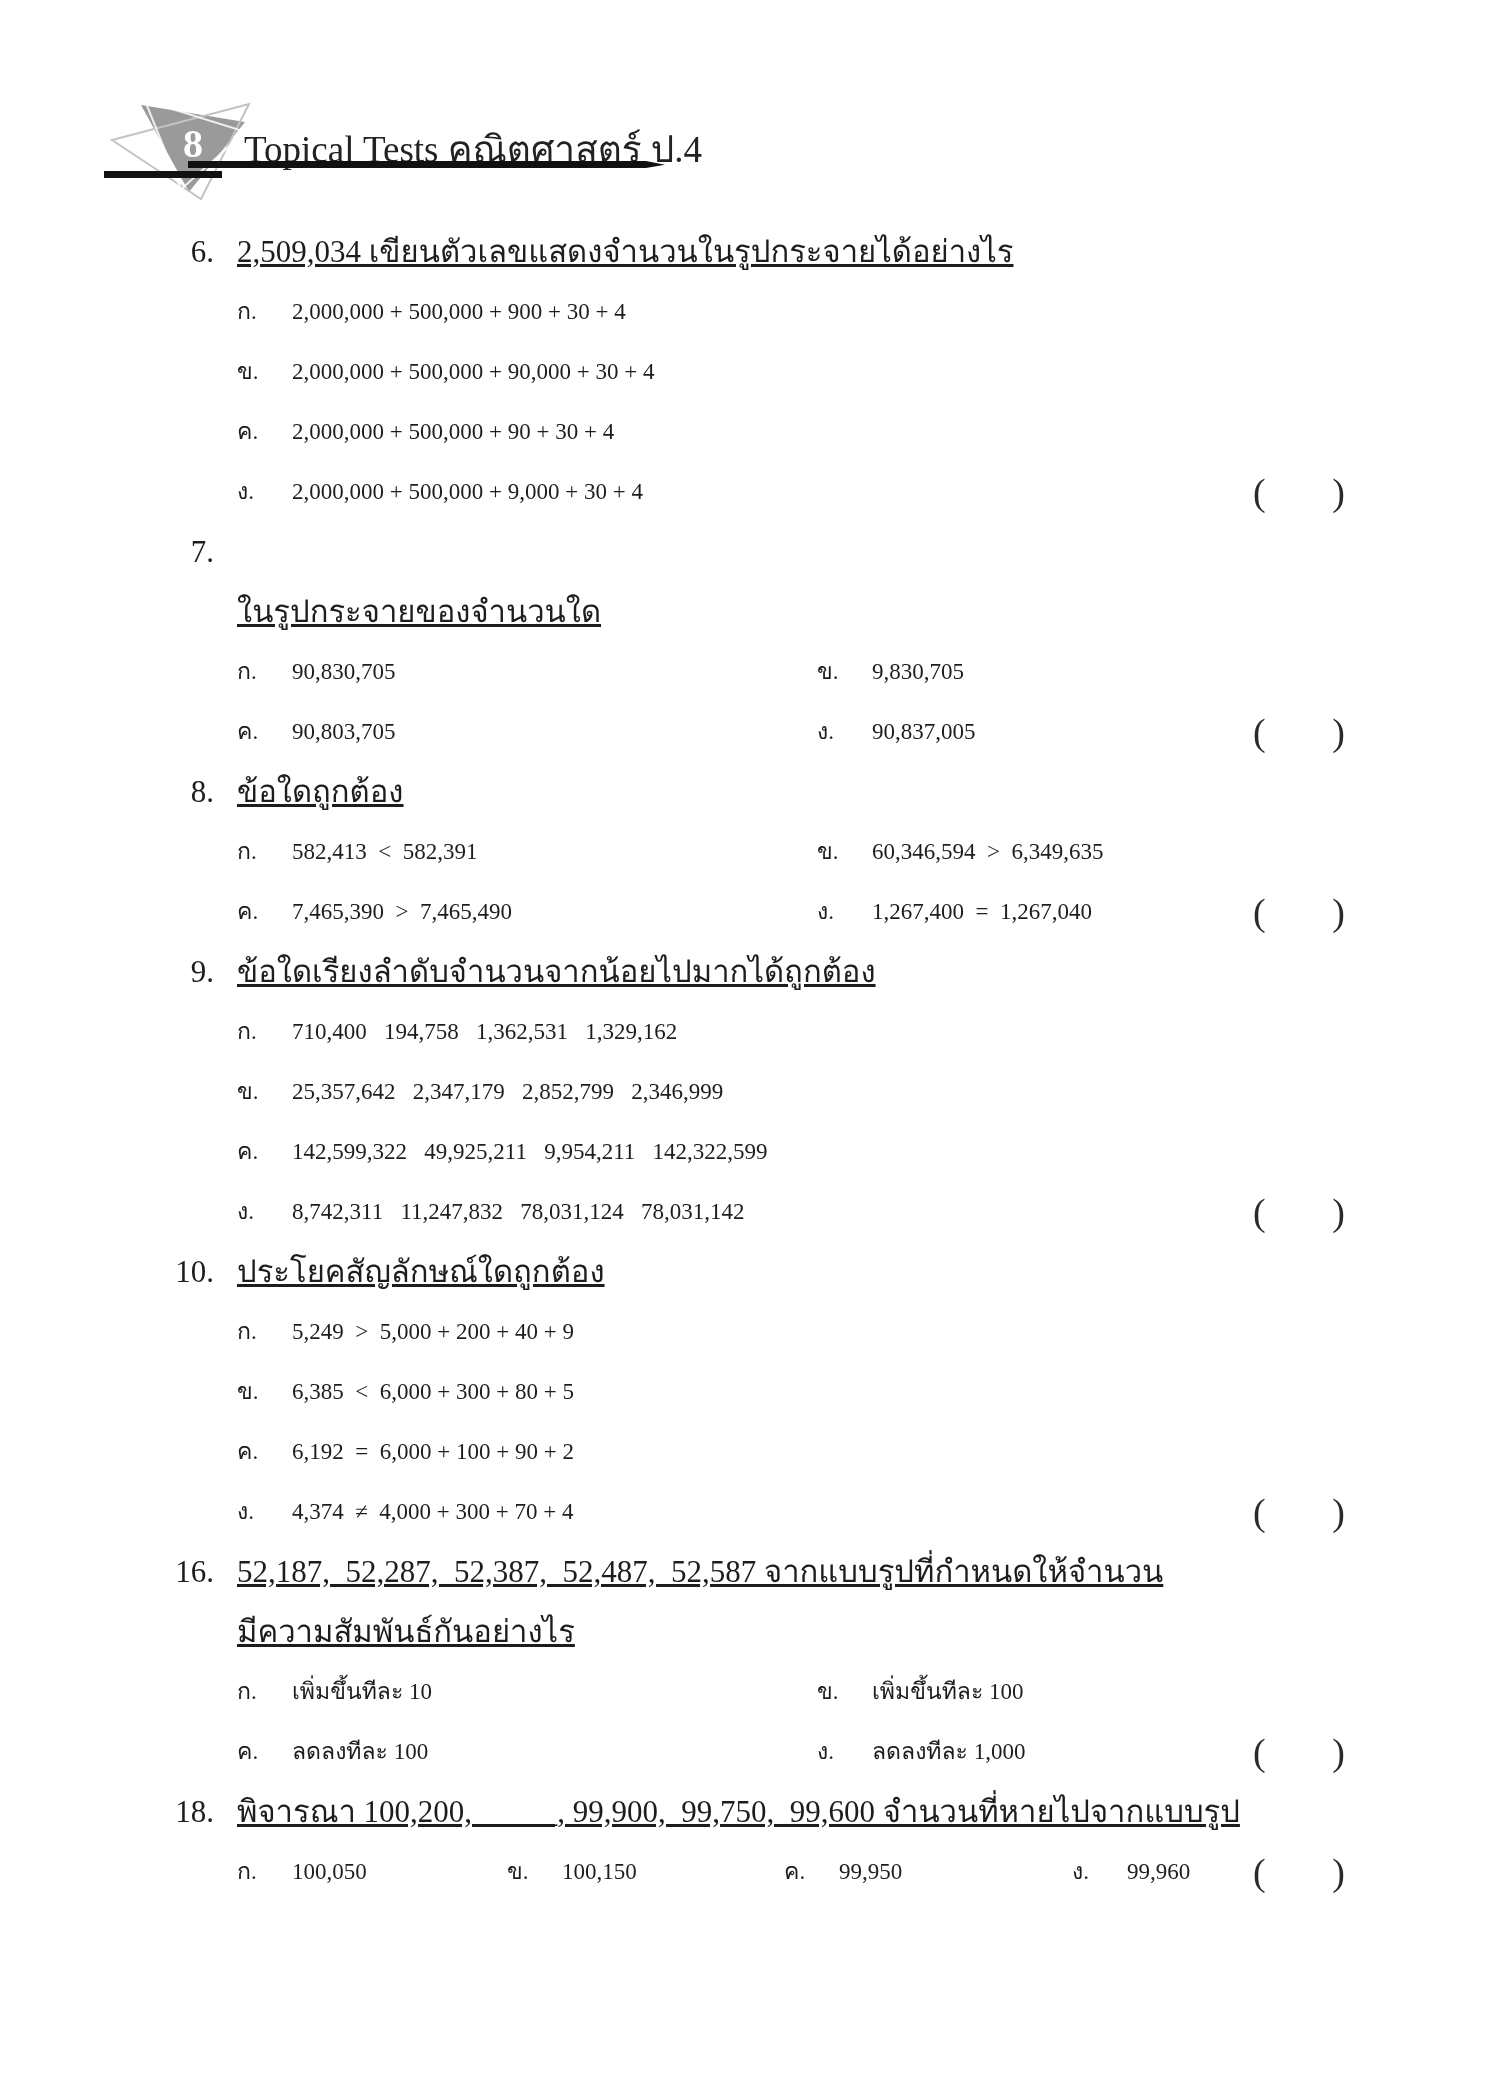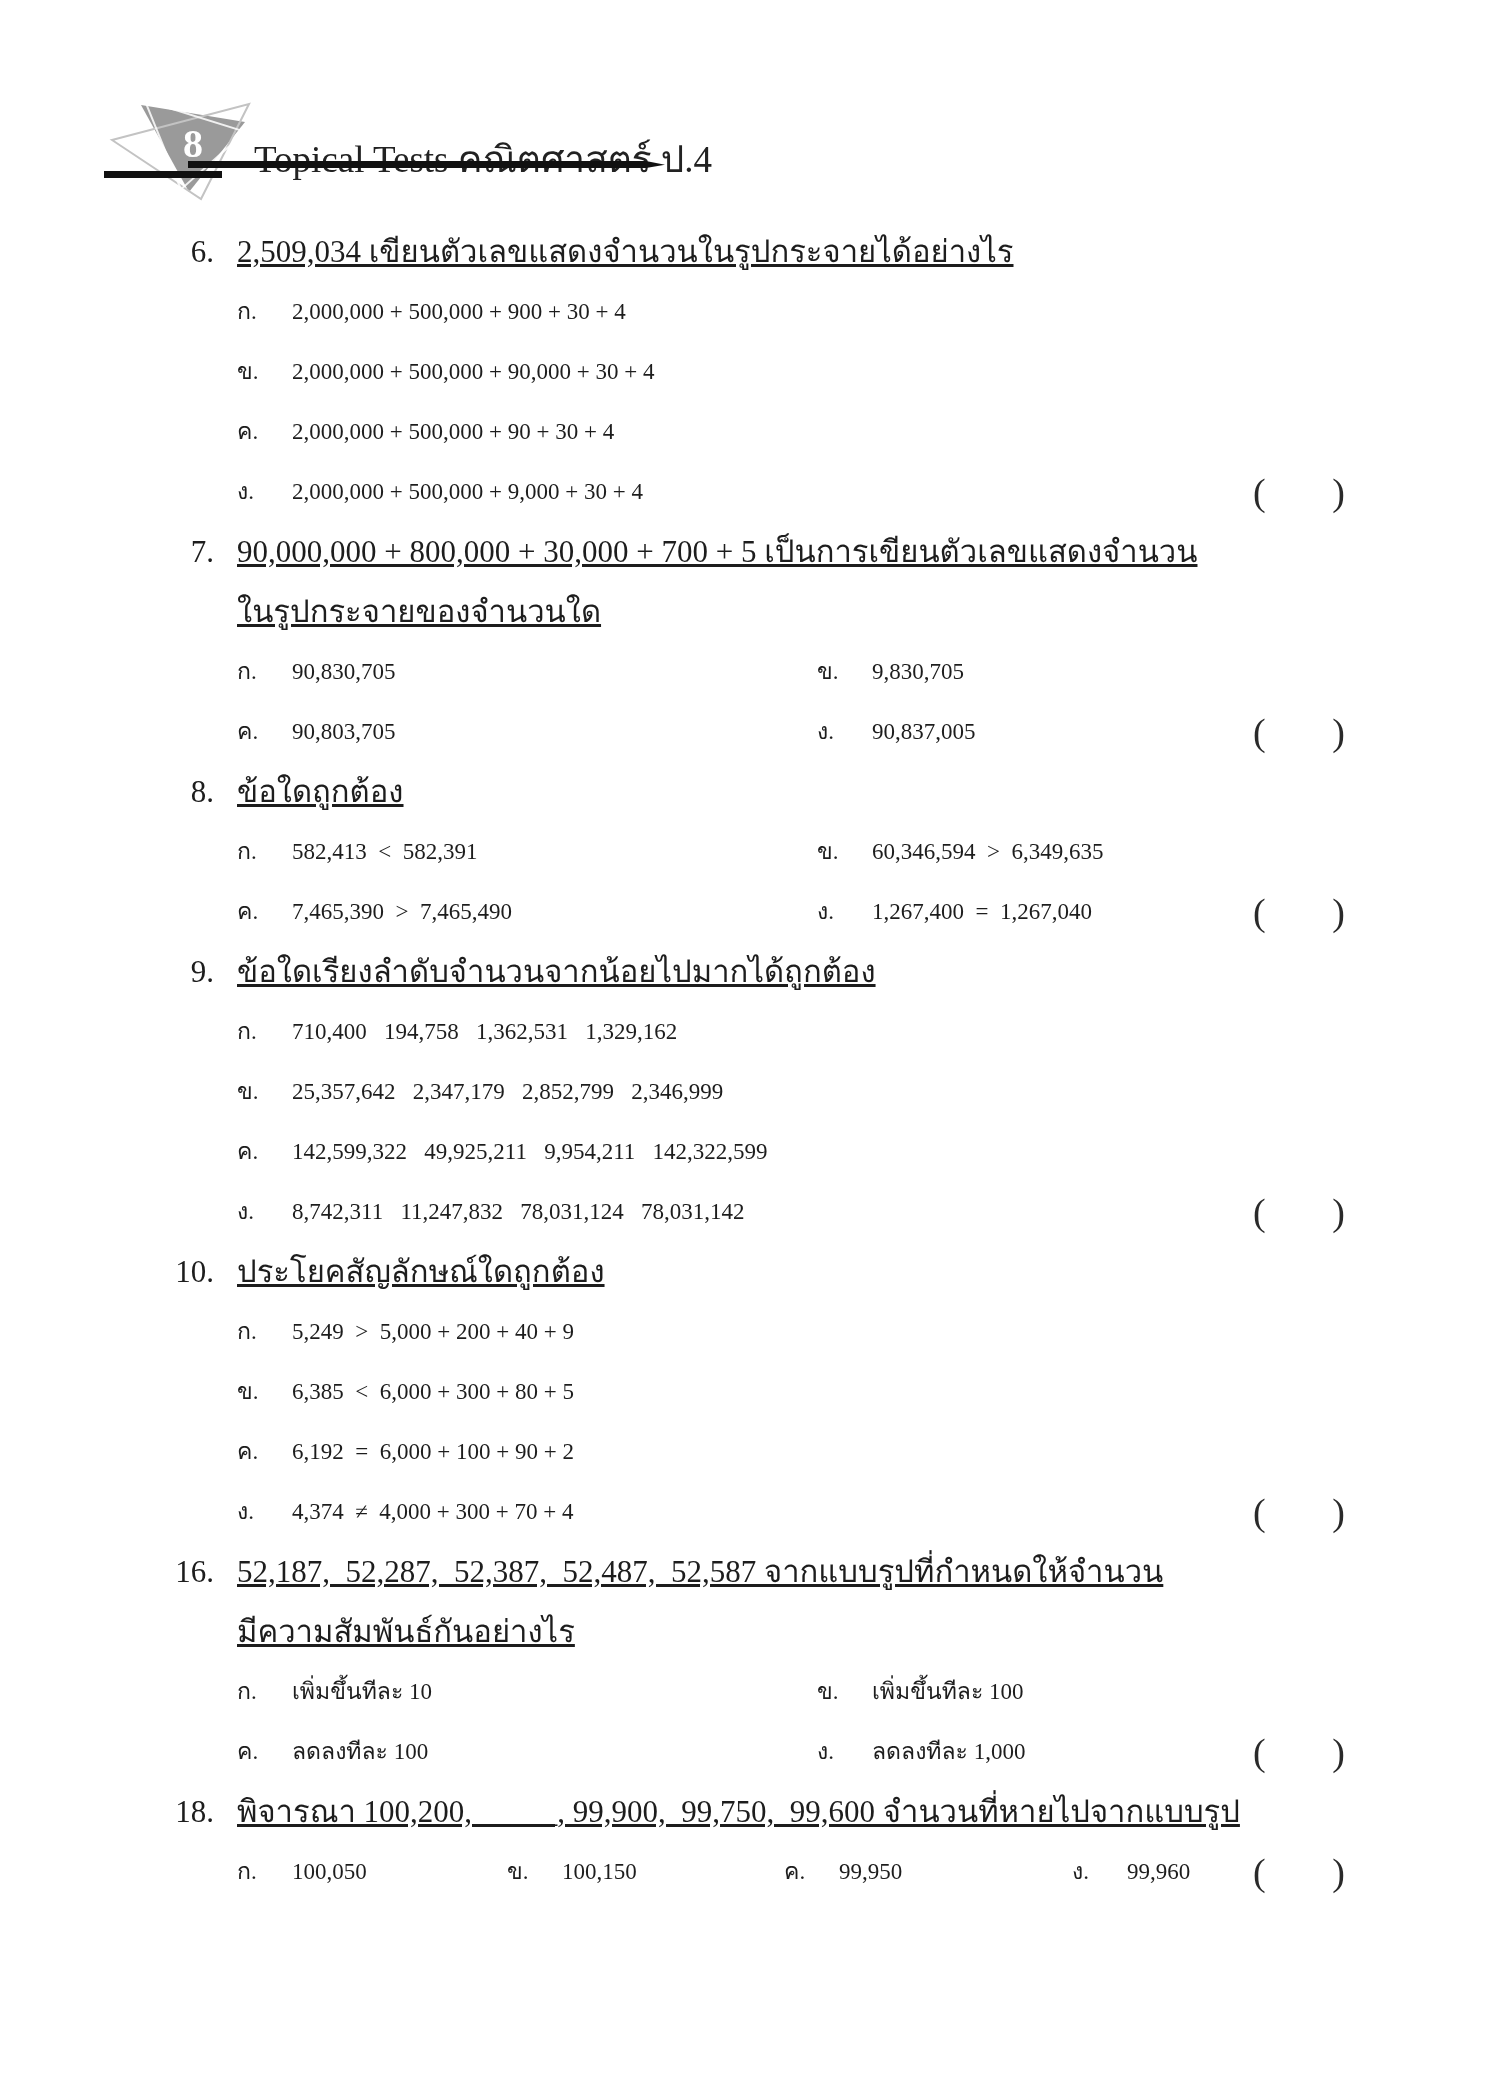--- a/index.html
+++ b/index.html
@@ -12,21 +12,21 @@
     overflow:hidden;
   }
   
   header{position:absolute;left:0;top:0;width:100%;height:220px;}
   .tri-svg{position:absolute;left:108px;top:96px;width:152px;height:108px;}
   .badge-num{
     position:absolute;left:176px;top:120px;width:34px;
     font-size:40px;font-weight:bold;color:#ffffff;text-align:center;
   }
   .page-title{
-    position:absolute;left:236px;top:112px;margin:18px;
+    position:absolute;left:236px;top:112px;margin:8px;
     font-size:37px;font-weight:normal;line-height:60px;color:#222;
     white-space:pre;
   }
   .rule-main{
     position:absolute;left:188px;top:161px;width:477px;height:7px;background:#111;
     clip-path:polygon(0 0,96% 0,100% 55%,96% 100%,0 100%);
   }
   .rule-short{
     position:absolute;left:104px;top:171px;width:118px;height:7px;background:#111;
   }
@@ -85,21 +85,20 @@
       </div>
       <div class="row">
         <span class="opt p1"><span class="olab">ง.</span><span>2,000,000 + 500,000 + 9,000 + 30 + 4</span></span>
         <div class="mark">
           <span>(</span>
           <span>)</span>
         </div>
       </div>
       <div class="row">
         <span class="qnum">7.</span>
-        <span class="qtext">90,000,000 + 800,000 + 30,000 + 700 + 5 เป็นการเขียนตัวเลขแสดงจำนวน</span>
       </div>
       <div class="row">
         <span class="qtext">ในรูปกระจายของจำนวนใด</span>
       </div>
       <div class="row">
         <span class="opt p1"><span class="olab">ก.</span><span>90,830,705</span></span>
         <span class="opt p2"><span class="olab">ข.</span><span>9,830,705</span></span>
       </div>
       <div class="row">
         <span class="opt p1"><span class="olab">ค.</span><span>90,803,705</span></span>

